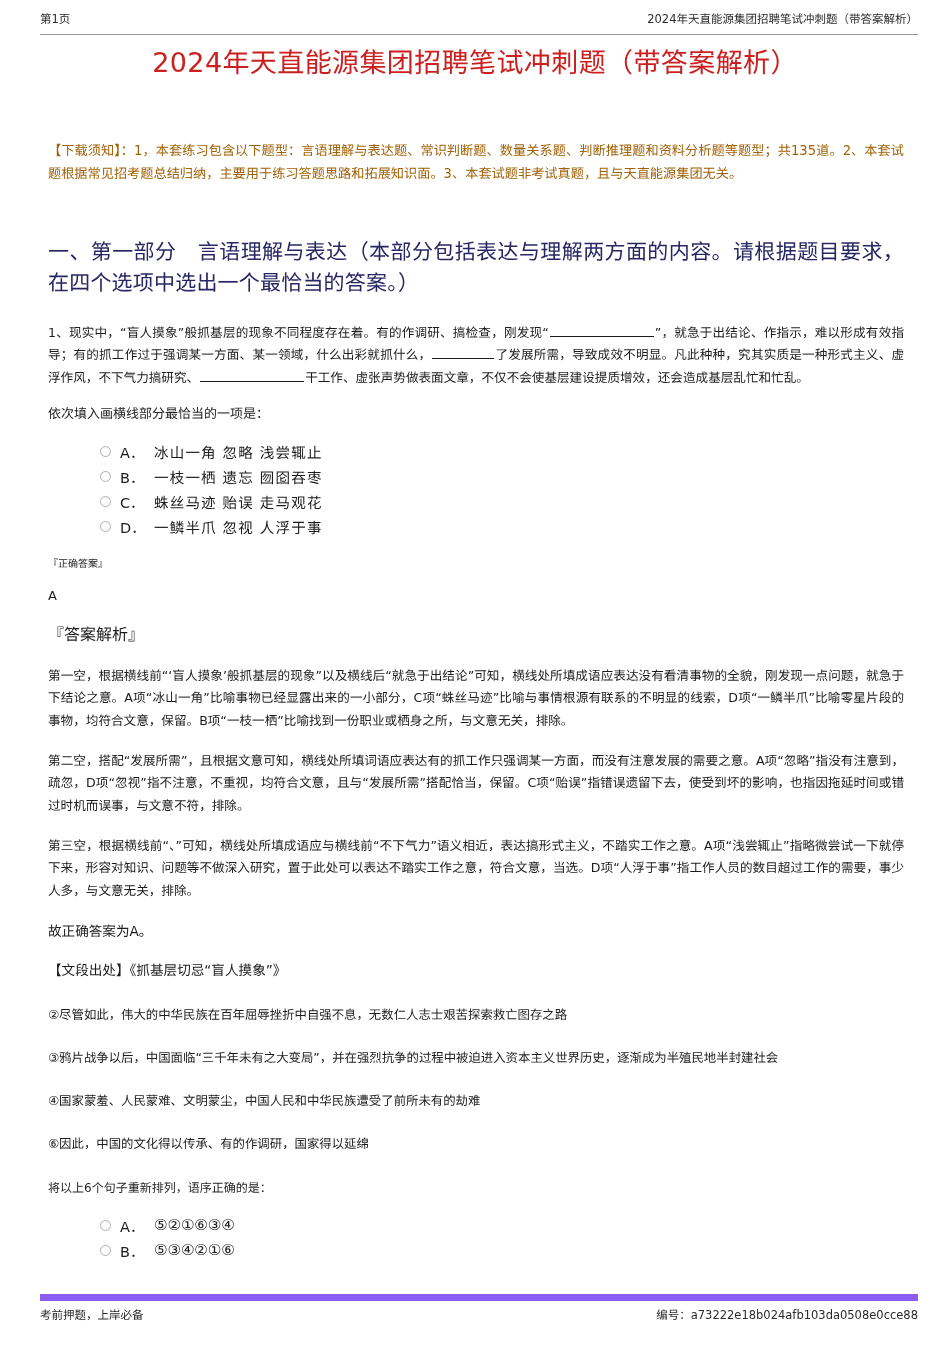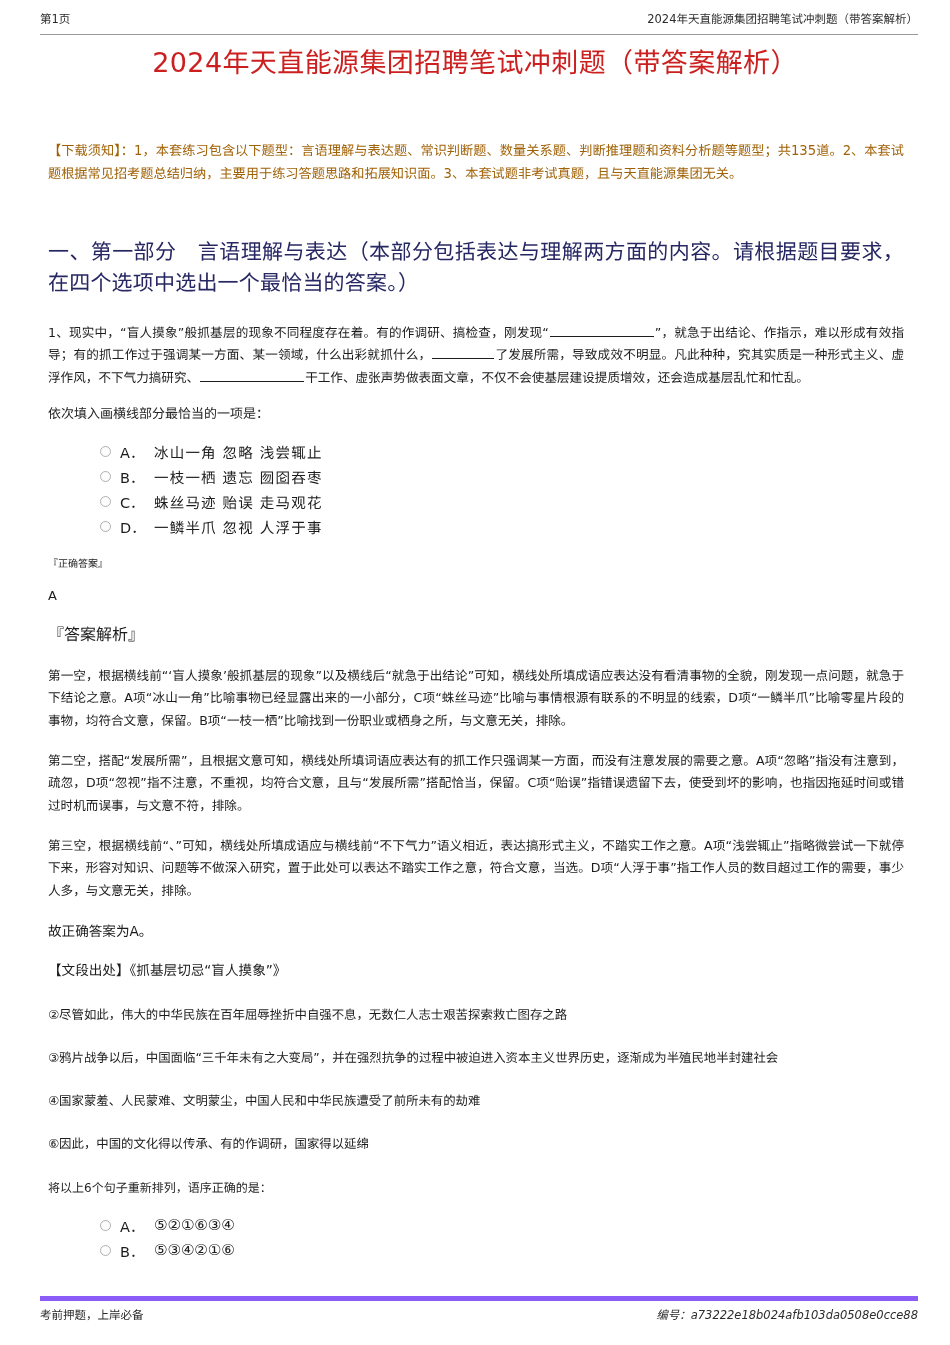--- a/index.html
+++ b/index.html
@@ -203,31 +203,30 @@
     margin-top: 24px;
   }
 
   
   .doc-footer {
     position: absolute;
     bottom: 18px;
     left: 40px;
     right: 32px;
     height: 26px;
-    border-top: 5px solid #8b5cf6;
+    border-top: 7px solid #8b5cf6;
     display: flex;
     align-items: center;
     justify-content: space-between;
     font-size: 11.5px;
     color: #2b2b2b;
     white-space: nowrap;
   }
   .doc-footer .ft-right {
     font-family: "DejaVu Sans", "Liberation Sans", sans-serif;
-    font-style: italic;
   }
 </style>
 </head>
 <body>
 
 <div class="page">
 
   <div class="doc-header">
     <span class="hdr-left">第1页</span>
     <span class="hdr-right">2024年天直能源集团招聘笔试冲刺题（带答案解析）</span>

